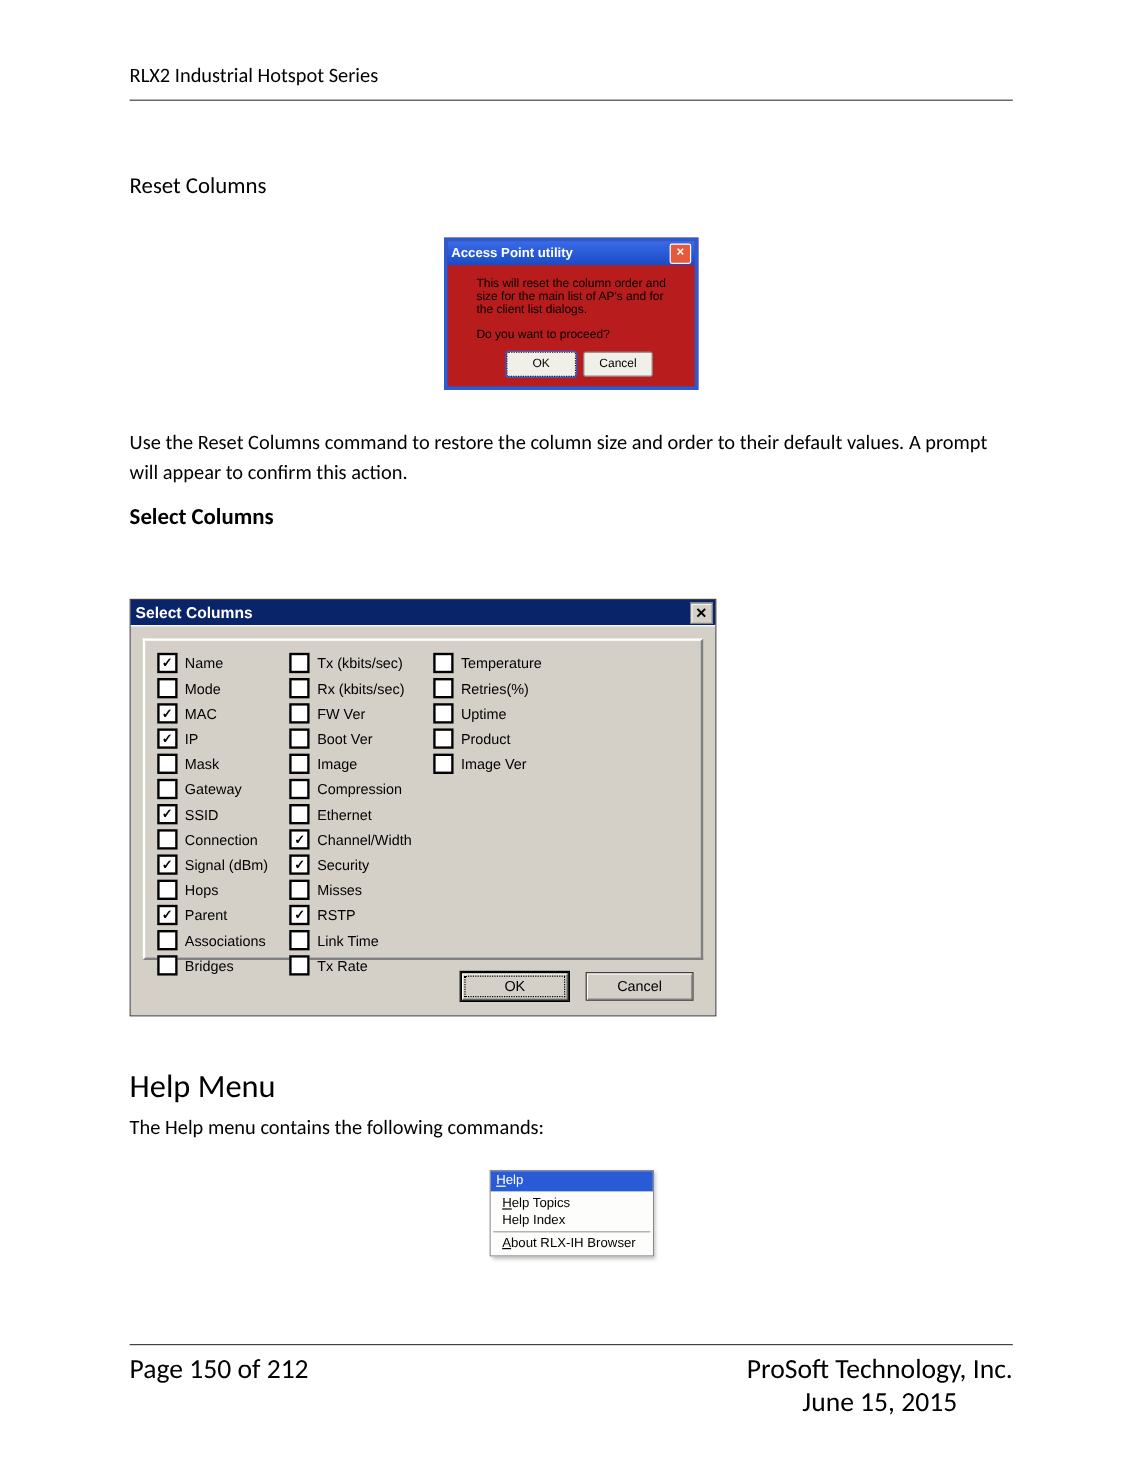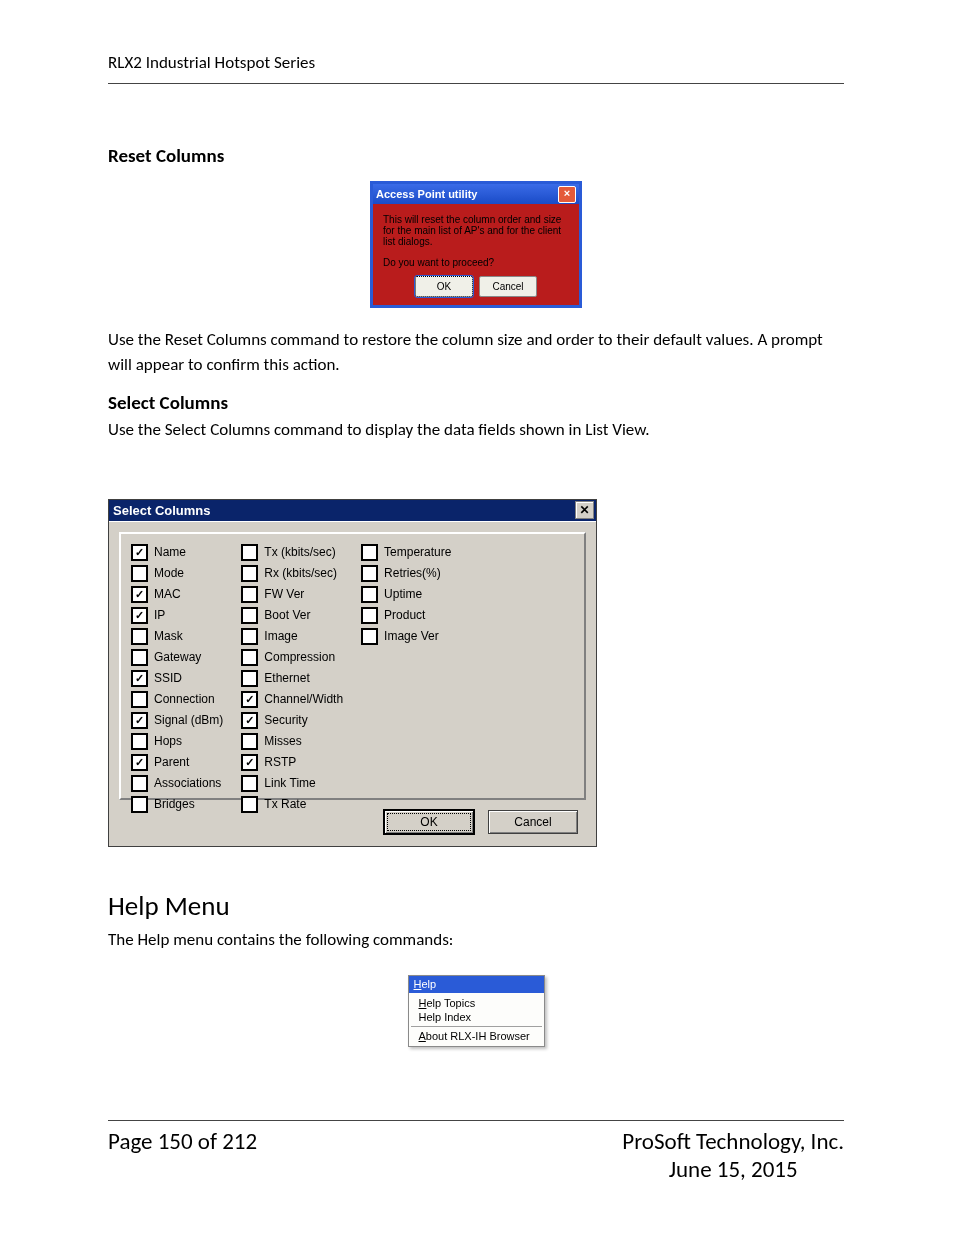--- a/index.html
+++ b/index.html
@@ -1,27 +1,27 @@
 <!DOCTYPE html>
 <html><head>
 <meta charset="utf-8">
 <style>
   html,body{margin:0;padding:0;background:#fff;font-family:Calibri,Arial,sans-serif;color:#000}
   .page{width:952px;height:1235px;position:relative;box-sizing:border-box;padding:48px 108px 40px 108px}
   .hdr{font-size:17px;padding:4px 0 10px 0;border-bottom:1px solid #444}
-  .h2{font-size:19px;font-weight:700;margin:60px 0 14px 0}
+  .h2{font-size:19px;font-weight:400;margin:60px 0 31px 0}
   .h2b{font-size:19px;font-weight:700;margin:14px 0 2px 0}
   .h1{font-size:27px;font-weight:400;margin:42px 0 6px 0}
   .body{font-size:17px;line-height:1.45;margin:4px 0}
   .center{display:flex;justify-content:center}
   
   .dlg1{width:206px;border:3px solid #2a5bd7;background:#b91c1c;font-family:Tahoma,Arial,sans-serif;font-size:10px}
   .dlg1-t{height:20px;background:linear-gradient(#3a6be7,#1a4bc7);color:#fff;display:flex;align-items:center;justify-content:space-between;padding:0 3px;font-weight:700;font-size:11px}
   .dlg1-x{width:16px;height:15px;background:#e45a3a;border:1px solid #fff;color:#fff;text-align:center;line-height:13px;font-size:11px;font-weight:700;border-radius:2px}
-  .dlg1-b{padding:10px 10px 8px 10px}
+  .dlg1-b{padding:10px 10px 8px 24px}
   .dlg1-bt{display:flex;justify-content:center;gap:6px;margin-top:8px}
   .dlg1-btn{width:56px;height:19px;font-size:10px;background:#f0f0e8;border:1px solid #888;border-radius:2px;display:flex;align-items:center;justify-content:center}
   .dlg1-btn.focus{border:1px dotted #000;outline:1px solid #2a5bd7}
   
   .dlg2{width:487px;border:1px solid #404040;font-family:Tahoma,Arial,sans-serif;font-size:12px;margin:56px 0 0 0}
   .dlg2-t{height:21px;background:linear-gradient(#0a246a,#0a246a);color:#fff;display:flex;align-items:center;justify-content:space-between;padding:0 2px 0 4px;font-weight:700;font-size:13px}
   .dlg2-x{width:17px;height:16px;background:#d4d0c8;border:1px solid #808080;color:#000;display:flex;align-items:center;justify-content:center;font-weight:700;font-size:12px;box-shadow:inset 1px 1px 0 #fff}
   .dlg2-b{background:#d4d0c8;border-top:1px solid #fff}
   .dlg2-inner{background:#d4d0c8;border:2px solid #fff;border-right-color:#808080;border-bottom-color:#808080;margin:10px 10px 6px 10px;padding:10px 10px 22px 10px;height:268px;box-sizing:border-box;display:flex;gap:18px}
   .col{display:flex;flex-direction:column;gap:4px}
@@ -59,24 +59,23 @@
         <div style="margin-bottom:10px">This will reset the column order and size for the main list of AP's and for the client list dialogs.</div>
         <div>Do you want to proceed?</div>
         <div class="dlg1-bt">
           <div class="dlg1-btn focus">OK</div>
           <div class="dlg1-btn">Cancel</div>
         </div>
       </div>
     </div>
   </div>
 
-  <div class="body" style="margin-top:20px">Use the Reset Columns command to restore the column size and order to their default values. A prompt will appear to confirm this action.</div>
+  <div class="body" style="margin-top:32px">Use the Reset Columns command to restore the column size and order to their default values. A prompt will appear to confirm this action.</div>
 
   <div class="h2b">Select Columns</div>
-  <div class="body">Use the Select Columns command to display the data fields shown in List View.</div>
 
   <div class="dlg2">
     <div class="dlg2-t">
       <span>Select Columns</span>
       <span class="dlg2-x">✕</span>
     </div>
     <div class="dlg2-b">
       <div class="dlg2-inner">
         <div class="col" id="col1">
             <div class="cb">

